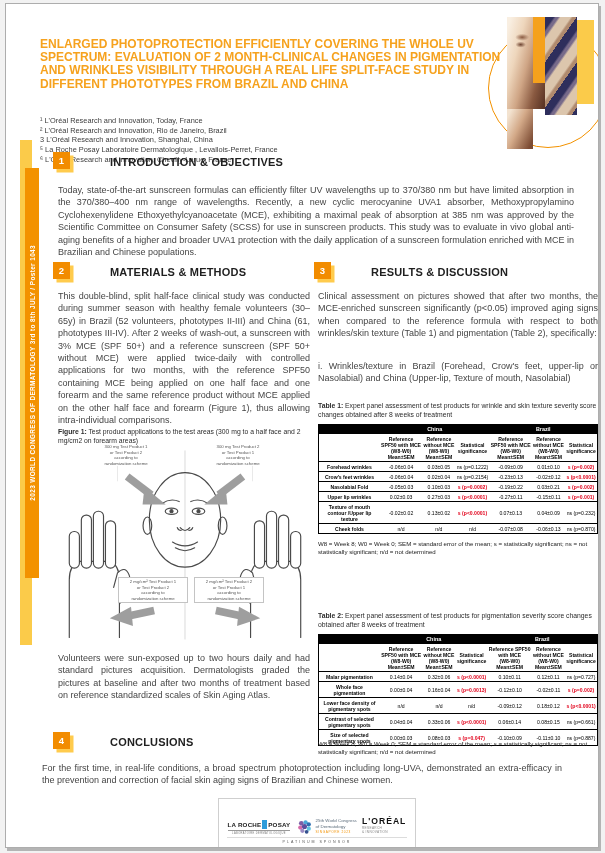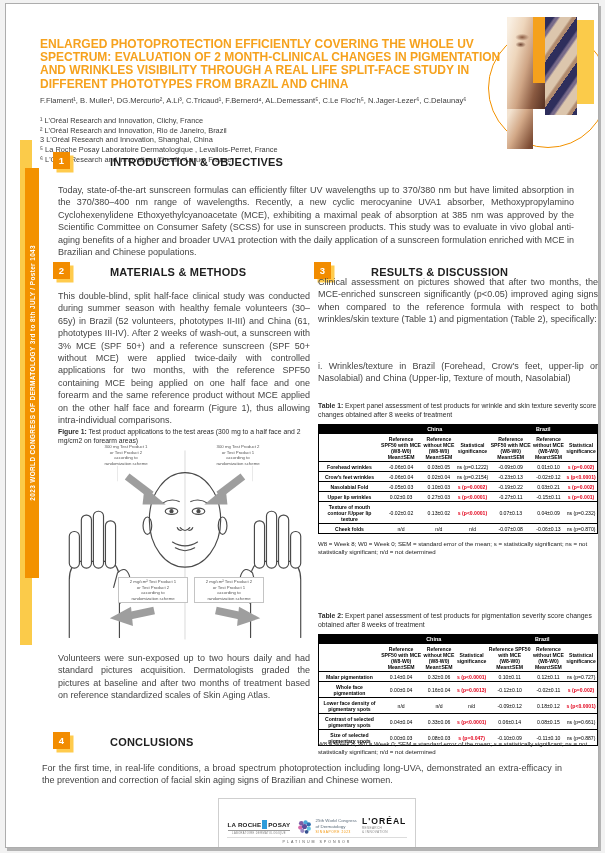--- a/index.html
+++ b/index.html
@@ -88,23 +88,22 @@
   </div>
 
   <div class="circle-outline"></div>
   <div class="strip-face"></div>
   <div class="strip-shoulder"></div>
   <div class="strip-orange"></div>
   <div class="strip-diag"></div>
   <div class="strip-yellow"></div>
 
   <div class="title">ENLARGED PHOTOPROTECTION EFFICIENTLY COVERING THE WHOLE UV SPECTRUM: EVALUATION OF 2 MONTH-CLINICAL CHANGES IN PIGMENTATION AND WRINKLES VISIBILITY THROUGH A REAL LIFE SPLIT-FACE STUDY IN DIFFERENT PHOTOTYPES FROM BRAZIL AND CHINA</div>
-  <div class="authors">F.Flament¹, B. Muller¹, DG.Mercurio², A.Li³, C.Tricaud¹, F.Bernerd⁴, AL.Demessant⁵, C.Le Floc'h⁵, N.Jager-Lezer⁶, C.Delaunay⁶</div>
   <div class="affils">
-      <div>¹ L'Oréal Research and Innovation, Clichy, France</div>
+      <div>¹ L'Oréal Research and Innovation, Today, France</div>
       <div>² L'Oréal Research and Innovation, Rio de Janeiro, Brazil</div>
       <div>3 L'Oréal Research and Innovation, Shanghai, China</div>
       <div>⁵ La Roche Posay Laboratoire Dermatologique , Levallois-Perret, France</div>
       <div>⁶ L'Oréal Research and Innovation, Chevilly-Larue, France</div>
     </div>
 
   <div class="secnum" style="left:47px; top:148px;">1</div>
   <div class="sectitle" style="left:76px; top:152px;">INTRODUCTION &amp; OBJECTIVES</div>
   <div class="para" style="left:52px; top:180px; width:516px;">Today, state-of-the-art sunscreen formulas can efficiently filter UV wavelengths up to 370/380 nm but have limited absorption in the 370/380–400 nm range of wavelengths. Recently, a new cyclic merocyanine UVA1 absorber, Methoxypropylamino Cyclohexenylidene Ethoxyethylcyanoacetate (MCE), exhibiting a maximal peak of absorption at 385 nm was approved by the Scientific Committee on Consumer Safety (SCSS) for use in sunscreen products. This study was to evaluate in vivo global anti-aging benefits of a higher and broader UVA1 protection with the daily application of a sunscreen formulation enriched with MCE in Brazilian and Chinese populations.</div>
 
@@ -175,21 +174,21 @@
     <div class="figlabel boxed" style="left:144px; top:133px; width:70px;">2 mg/cm² Test Product 2
 or Test Product 1
 according to
 randomization scheme</div>
   </div>
 
   <div class="para" style="left:52px; top:648px; width:252px;">Volunteers were sun-exposed up to two hours daily and had standard pictures acquisition. Dermatologists graded the pictures at baseline and after two months of treatment based on reference standardized scales of Skin Aging Atlas.</div>
 
   <div class="secnum" style="left:308px; top:258px;">3</div>
   <div class="sectitle" style="left:337px; top:262px;">RESULTS &amp; DISCUSSION</div>
-  <div class="para" style="left:312px; top:272px; width:280px;">Clinical assessment on pictures showed that after two months, the MCE-enriched sunscreen significantly (p&lt;0.05) improved aging signs when compared to the reference formula with respect to both wrinkles/skin texture (Table 1) and pigmentation (Table 2), specifically:</div>
+  <div class="para" style="left:312px; top:286px; width:280px;">Clinical assessment on pictures showed that after two months, the MCE-enriched sunscreen significantly (p&lt;0.05) improved aging signs when compared to the reference formula with respect to both wrinkles/skin texture (Table 1) and pigmentation (Table 2), specifically:</div>
   <div class="para" style="left:312px; top:356px; width:280px;">i. Wrinkles/texture in Brazil (Forehead, Crow's feet, upper-lip or Nasolabial) and China (Upper-lip, Texture of mouth, Nasolabial)</div>
   <div class="figcap" style="left:312px; top:398px; width:280px; position:absolute;">
     <b>Table 1:</b><span> Expert panel assessment of test products for wrinkle and skin texture severity score changes obtained after 8 weeks of treatment</span>
   </div>
   <div class="tblwrap" style="top:420px;">
     <table>
         <thead>
           <tr>
             <th class="corner"></th>
             <th colspan="3" class="country">China</th>

